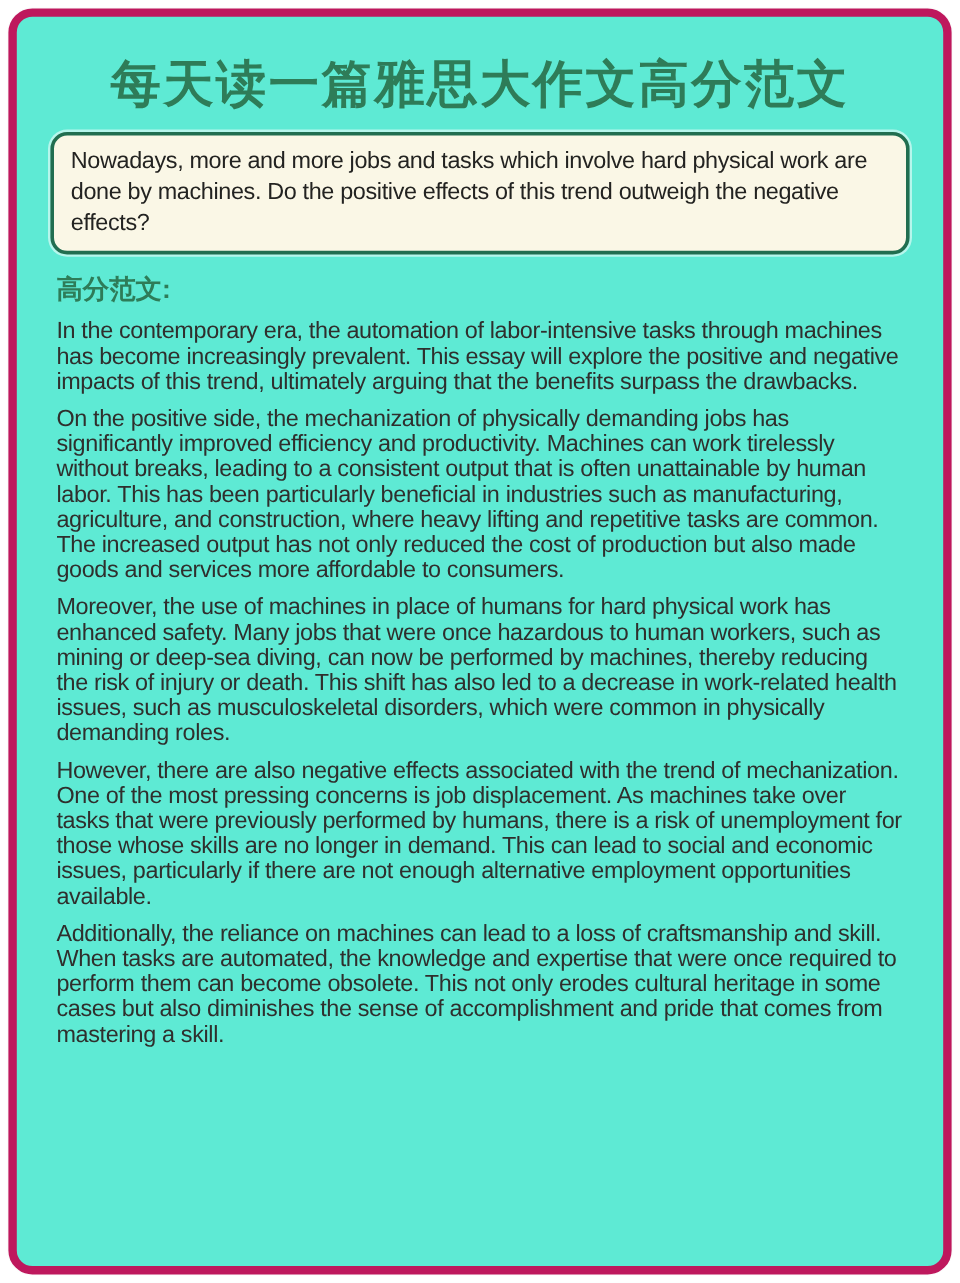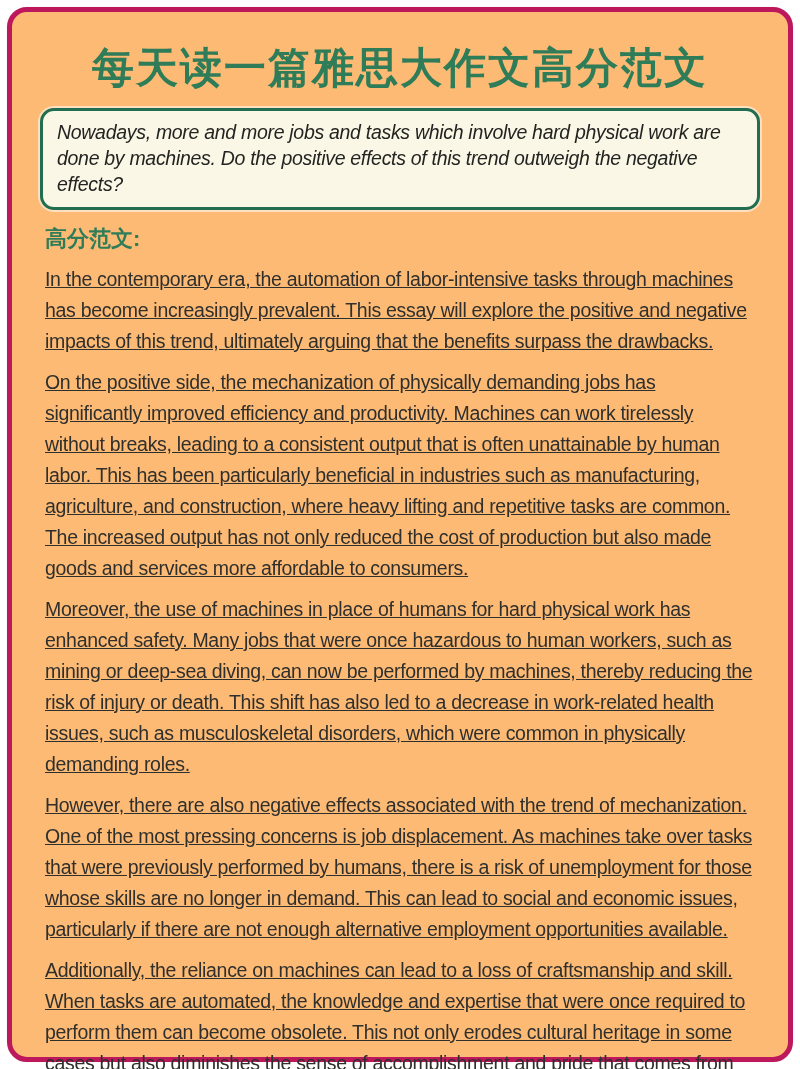--- a/index.html
+++ b/index.html
@@ -15,22 +15,22 @@
     background: #ffffff;
     overflow: hidden;
   }
   .card {
     position: absolute;
     left: 7px;
     top: 7px;
     width: 786px;
     height: 1055px;
     box-sizing: border-box;
-    background: #fdba74;
-    border: 5px solid #be185d;
+    background: #5eead4;
+    border: 7px solid #be185d;
     border-radius: 20px;
     padding: 26px 33px 0 33px;
     box-shadow: 0 0 0 1px rgba(0,0,0,0.02);
   }
   .title {
     margin: 6px 0 16px 0;
     font-size: 42px;
     line-height: 48px;
     font-weight: bold;
     letter-spacing: 2px;
@@ -39,43 +39,41 @@
     white-space: nowrap;
   }
   .prompt-box {
     box-sizing: border-box;
     margin: 0 -5px 0 -5px;
     border: 3px solid #216e50;
     border-radius: 14px;
     padding: 8px 14px 10px 14px;
     background: #faf7e6;
     box-shadow: 0 0 0 2px rgba(255,255,255,0.55);
-    font-style: italic;
   }
   .prompt-text {
     margin: 0;
     font-size: 19.5px;
     line-height: 26px;
     letter-spacing: -0.3px;
     color: #232321;
   }
   .section-heading {
     margin: 15px 0 11px 0;
     font-size: 22px;
     line-height: 28px;
     font-weight: bold;
     color: #2e7c58;
   }
   .essay p {
     margin: 0 0 10px 0;
     font-size: 19.5px;
-    line-height: 31px;
+    line-height: 21px;
     letter-spacing: -0.3px;
     color: #2f2f2d;
-    text-decoration: underline;
   }
 </style>
 </head>
 <body>
 
 <div class="page">
   <div class="card">
 
     <h1 class="title">每天读一篇雅思大作文高分范文</h1>
 

